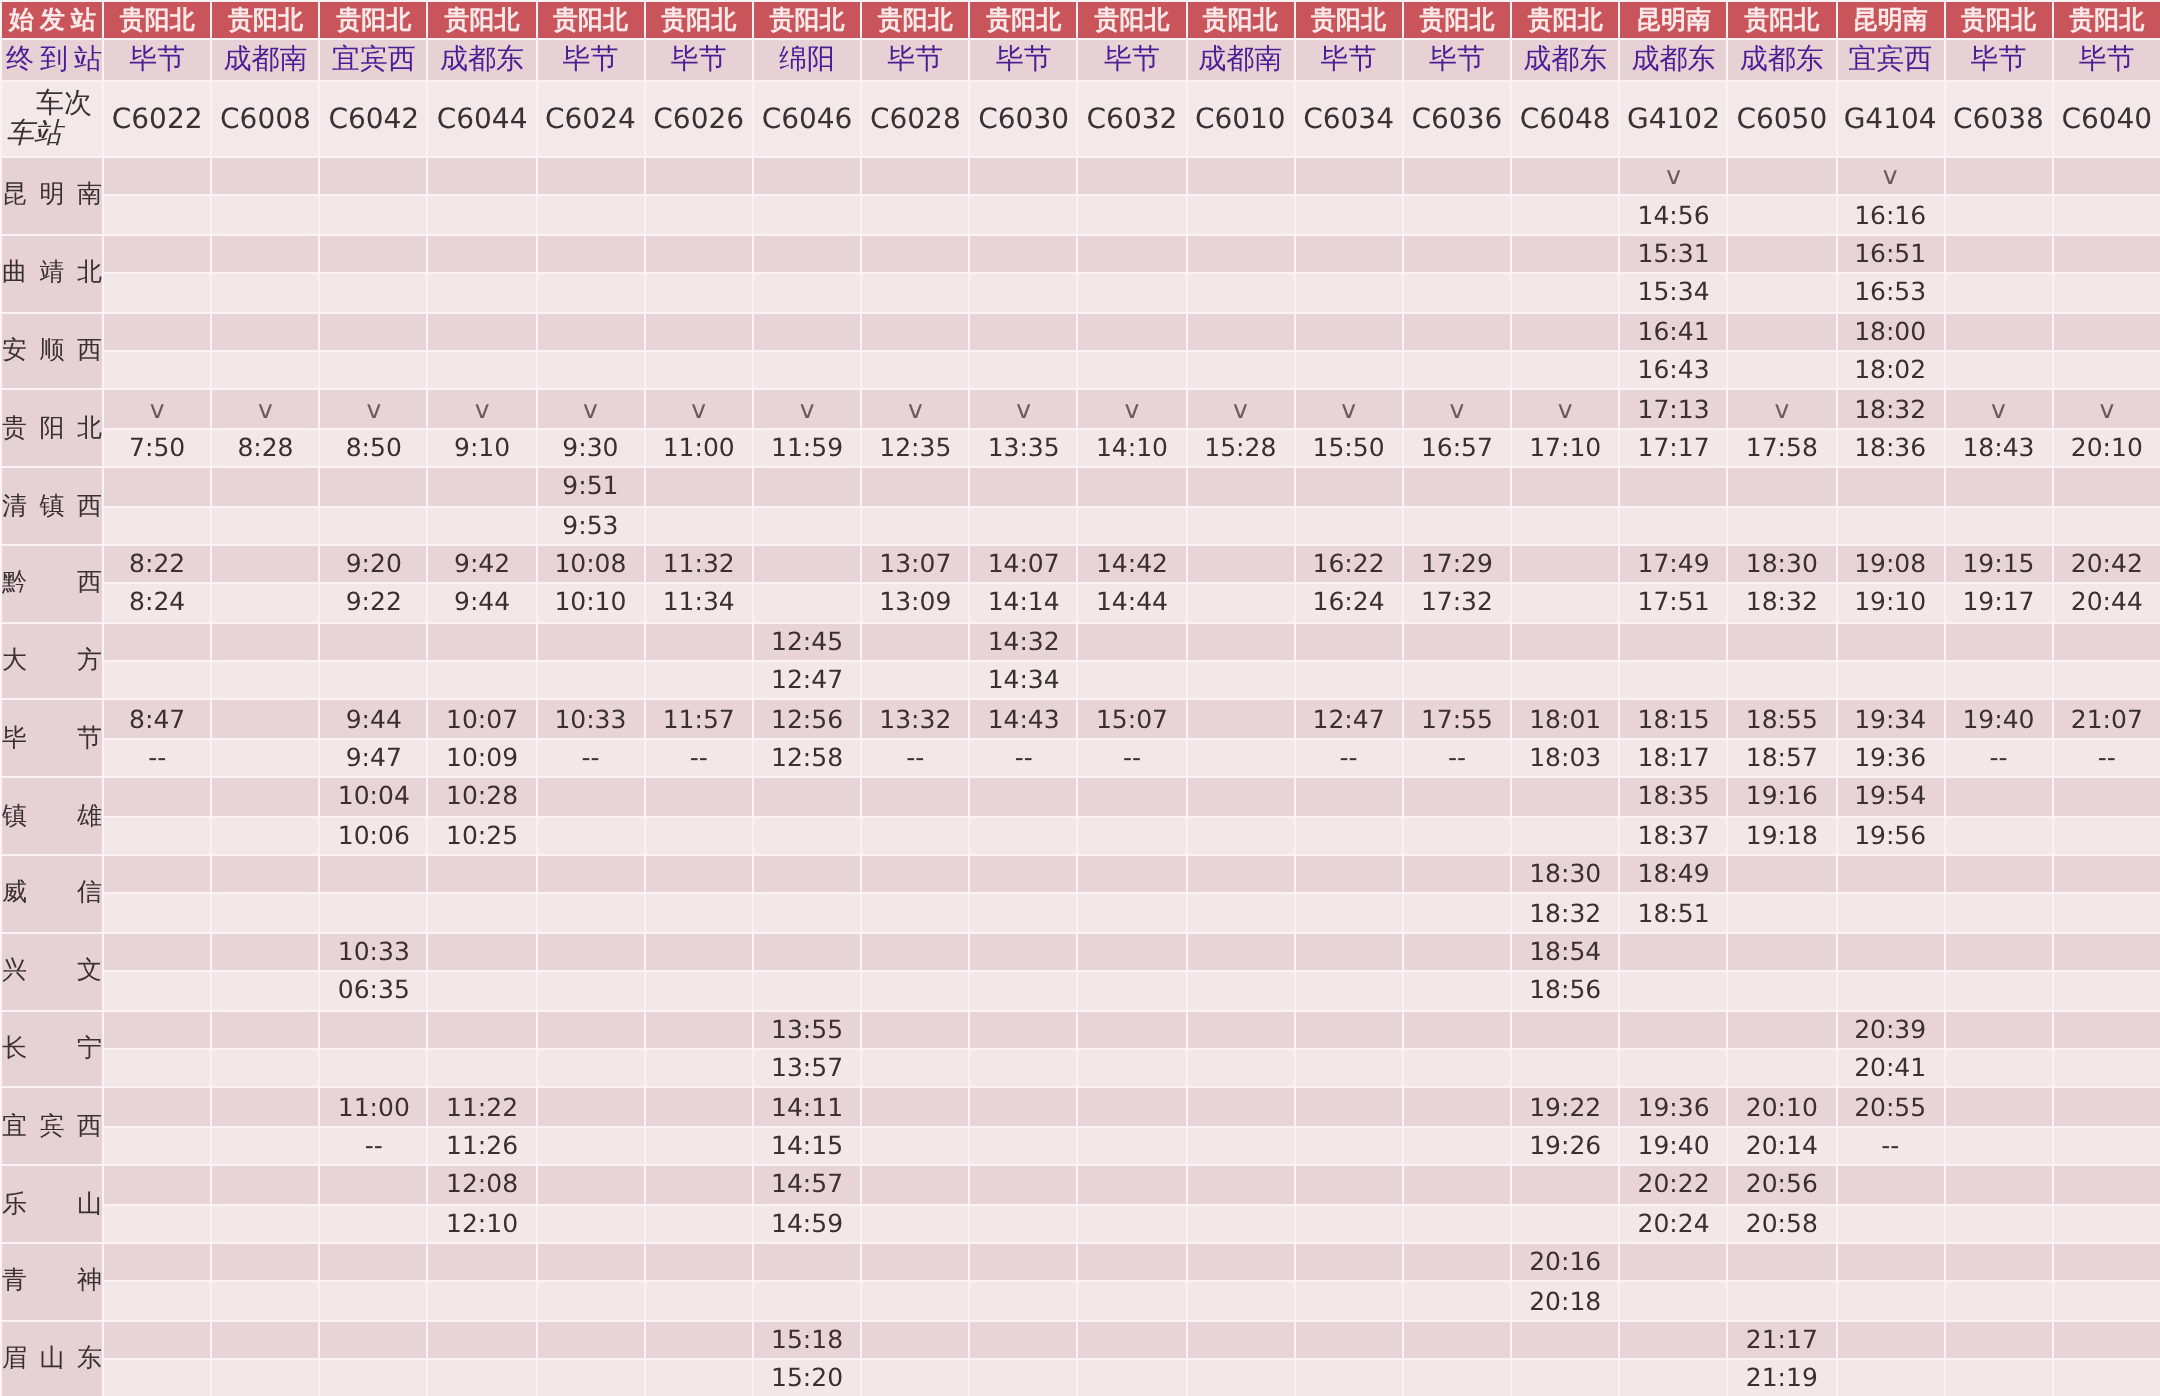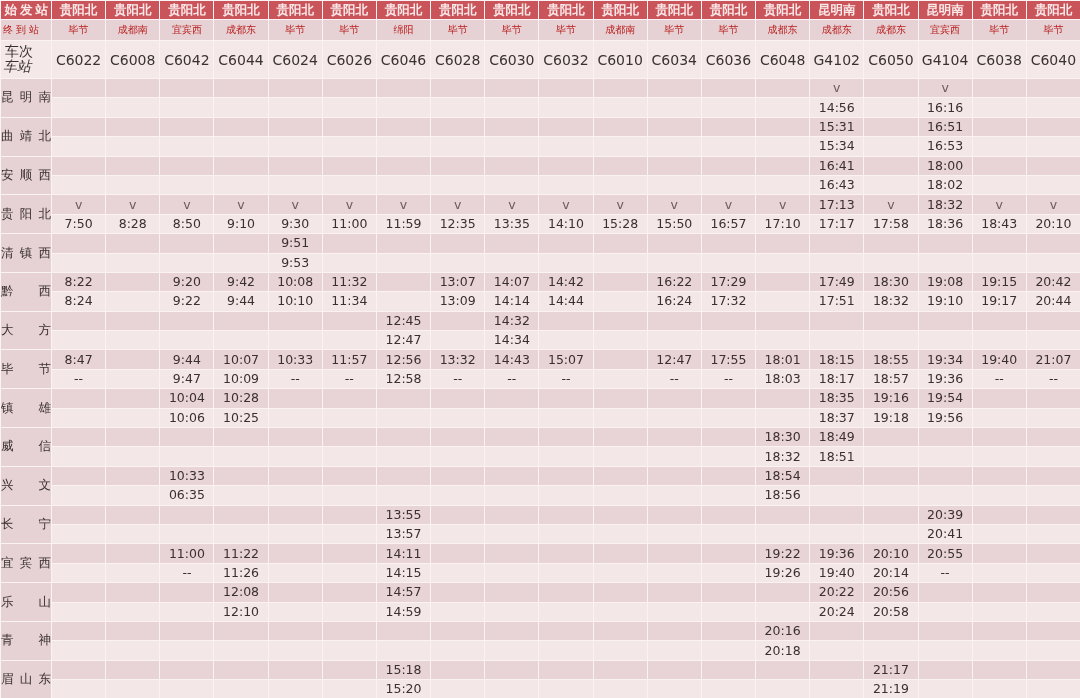--- a/index.html
+++ b/index.html
@@ -24,32 +24,32 @@
     height: 19px;
     background: #c9555a;
     color: #fbe9ea;
     font-size: 12.5px;
     font-weight: bold;
   }
   tr.r-origin th { text-align: right; padding-left: 2px; letter-spacing: 3px; }
   tr.r-dest th, tr.r-dest td {
     height: 21px;
     background: #e6d2d4;
-    color: #b91c1c;
-    font-size: 10px;
+    color: #4c1d95;
+    font-size: 14px;
   }
   tr.r-dest th { text-align: left; padding-left: 2px; letter-spacing: 3px; font-weight: normal; }
   tr.r-trainno td, tr.r-trainno th {
     height: 38px;
     background: #f4e8e9;
     font-size: 14px;
     color: #3a3232;
   }
   .corner { position: relative; font-weight: normal; font-size: 12.5px; }
-  .corner .tr { position: absolute; right: 18px; top: 2px; margin-left: 48px; }
+  .corner .tr { position: absolute; right: 5px; top: 2px; margin-left: 48px; }
   .corner .bl { position: absolute; left: 2px; bottom: 2px; font-style: italic; }
   td.stn {
     background: #e6d2d4;
     font-size: 12.5px;
     color: #3a3030;
     text-align: justify;
     text-align-last: justify;
     padding: 0 4px 0 3px;
   }
   tr.sub-a td.cell { background: #e8d3d6; height: 19.4px; font-size: 12.5px; }

